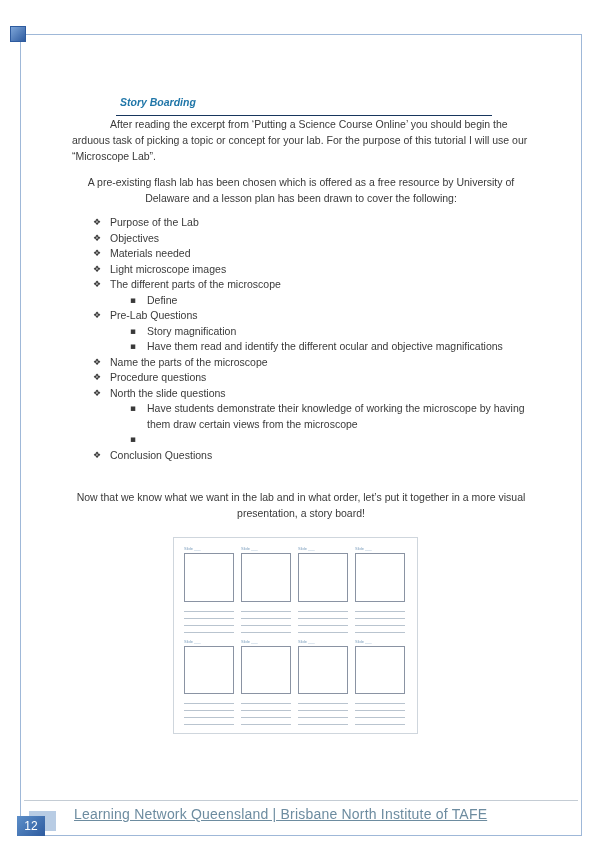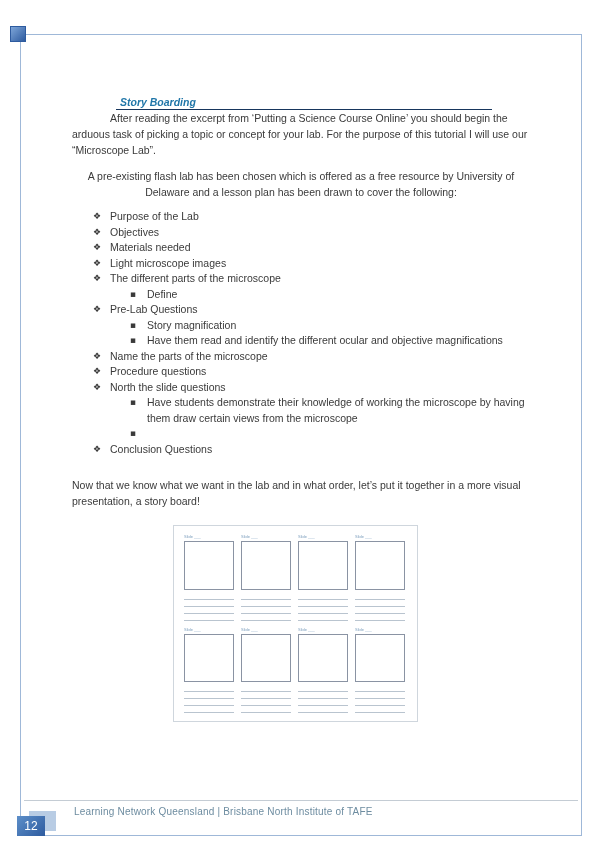--- a/index.html
+++ b/index.html
@@ -13,29 +13,29 @@
     border:1px solid #9fb8d8;pointer-events:none;
   }
   .corner-square{
     position:absolute;left:10px;top:26px;width:14px;height:14px;
     background:linear-gradient(135deg,#7ea6d9 0%,#2e5b9f 100%);
     border:1px solid #2e5b9f;
   }
   
   .content{position:absolute;left:72px;top:96px;width:458px;}
   .heading-wrap{
-    margin-left:44px;width:376px;border-bottom:1px solid #17365d;padding-bottom:1px;
+    margin-left:44px;width:376px;border-bottom:1px solid #17365d;padding-bottom:7px;
   }
   .heading{
     color:#2076a8;font-style:italic;font-weight:bold;font-size:10.5px;padding-left:4px;
   }
   .para{font-size:10.5px;line-height:16px;margin:0;}
   .p1{text-indent:38px;}
   .p2{margin-top:10px;text-align:center;}
-  .p3{margin-top:20px;}
+  .p3{margin-top:26px;text-align:center;}
   
   .doc-list{margin-top:9px;}
   .li{display:flex;align-items:flex-start;font-size:10.5px;line-height:15.5px;}
   .li .bullet{flex:0 0 17px;font-family:"DejaVu Sans",sans-serif;}
   .level1{padding-left:21px;}
   .level1 .bullet{font-size:9px;line-height:15.5px;color:#3a3a3a;}
   .level2{padding-left:58px;}
   .level2 .bullet{font-size:9px;line-height:15.5px;color:#3a3a3a;}
   
   .storyboard{
@@ -48,21 +48,21 @@
   .sb-label{
     font-size:4px;line-height:6px;height:6px;color:#7fa0bf;
     overflow:hidden;white-space:nowrap;
   }
   .sb-box{flex:1 1 auto;border:1px solid #8a93a3;margin:1px 2px 3px 0;}
   .sb-lines{flex:0 0 auto;padding-right:2px;}
   .sb-line{height:6px;border-bottom:1px solid #b9c4cf;}
   
   .footer-rule{position:absolute;left:24px;right:22px;top:800px;border-top:1px solid #c4ccd4;}
   .footer-text{
-    position:absolute;left:74px;top:806px;font-size:10px;color:#6d8ca0;letter-spacing:.2px;
+    position:absolute;left:74px;top:806px;font-size:14px;color:#6d8ca0;letter-spacing:.2px;text-decoration:underline;
   }
   .page-tab-shadow{
     position:absolute;left:29px;top:811px;width:27px;height:20px;
     background:#b8cce4;z-index:1;
   }
   .page-tab{
     position:absolute;left:17px;top:816px;width:28px;height:20px;z-index:2;
     background:linear-gradient(135deg,#5d8fc9 0%,#2e5b9f 100%);
     color:#ffffff;font-size:12px;display:flex;align-items:center;justify-content:center;
   }

